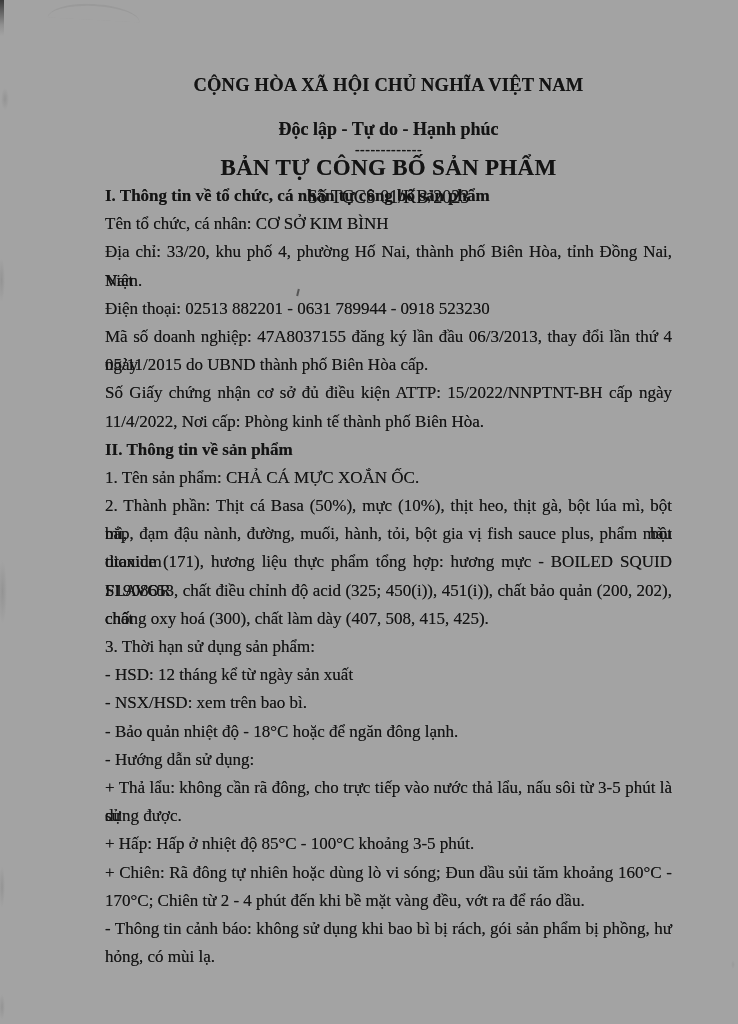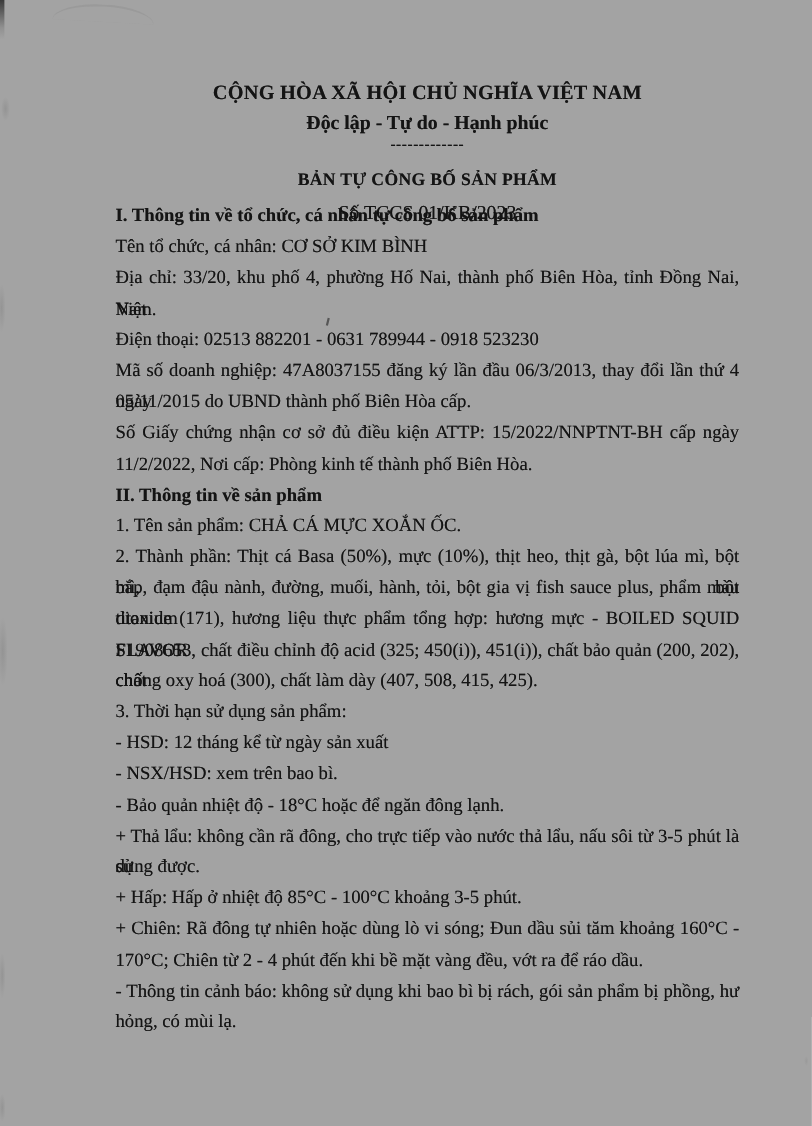--- a/index.html
+++ b/index.html
@@ -16,23 +16,23 @@
 
   
   .doc-header {
     position: absolute;
     top: 74px;
     left: 105px;
     width: 567px;
     text-align: center;
   }
   .h-national { font-size: 18.5px; line-height: 22px; font-weight: bold; letter-spacing: 0.2px; }
-  .h-motto    { font-size: 18px;   line-height: 22px; font-weight: bold; margin-top: 4px; }
+  .h-motto    { font-size: 18px;   line-height: 22px; font-weight: bold; margin-top: 22px; }
   .h-divider  { font-size: 14px;   line-height: 12px; font-weight: bold; letter-spacing: 0.5px; margin-top: 4px; }
-  .h-title    { font-size: 16px; line-height: 24px; font-weight: bold; letter-spacing: 0.3px; margin-top: 14px; }
+  .h-title    { font-size: 23px; line-height: 24px; font-weight: bold; letter-spacing: 0.3px; margin-top: 0; }
   .h-number   { font-size: 18px;   line-height: 22px; margin-top: 6px; text-align: center; }
 
   
   .doc-body {
     position: absolute;
     top: 182px;
     left: 105px;
     width: 567px;
     font-size: 17px;
   }
@@ -80,32 +80,33 @@
 
   <div class="doc-body" id="doc-body">
       <div class="line bold">I. Thông tin về tổ chức, cá nhân tự công bố sản phẩm</div>
       <div class="line">Tên tổ chức, cá nhân: CƠ SỞ KIM BÌNH</div>
       <div class="line just">Địa chỉ: 33/20, khu phố 4, phường Hố Nai, thành phố Biên Hòa, tỉnh Đồng Nai, Việt</div>
       <div class="line">Nam.</div>
       <div class="line">Điện thoại: 02513 882201 - 0631 789944 - 0918 523230</div>
       <div class="line just">Mã số doanh nghiệp: 47A8037155 đăng ký lần đầu 06/3/2013, thay đổi lần thứ 4 ngày</div>
       <div class="line">05/11/2015 do UBND thành phố Biên Hòa cấp.</div>
       <div class="line just">Số Giấy chứng nhận cơ sở đủ điều kiện ATTP: 15/2022/NNPTNT-BH cấp ngày</div>
-      <div class="line">11/2/2022, Nơi cấp: Phòng kinh tế thành phố Biên Hòa.</div>
+      <div class="line">11/4/2022, Nơi cấp: Phòng kinh tế thành phố Biên Hòa.</div>
       <div class="line bold">II. Thông tin về sản phẩm</div>
       <div class="line">1. Tên sản phẩm: CHẢ CÁ MỰC XOẮN ỐC.</div>
       <div class="line just">2. Thành phần: Thịt cá Basa (50%), mực (10%), thịt heo, thịt gà, bột lúa mì, bột mì, bột</div>
       <div class="line just">bắp, đạm đậu nành, đường, muối, hành, tỏi, bột gia vị fish sauce plus, phẩm màu titanium</div>
       <div class="line just">dioxide (171), hương liệu thực phẩm tổng hợp: hương mực - BOILED SQUID FLAVOR</div>
       <div class="line just">S1908653, chất điều chỉnh độ acid (325; 450(i)), 451(i)), chất bảo quản (200, 202), chất</div>
       <div class="line">chống oxy hoá (300), chất làm dày (407, 508, 415, 425).</div>
       <div class="line">3. Thời hạn sử dụng sản phẩm:</div>
       <div class="line">- HSD: 12 tháng kể từ ngày sản xuất</div>
       <div class="line">- NSX/HSD: xem trên bao bì.</div>
       <div class="line">- Bảo quản nhiệt độ - 18°C hoặc để ngăn đông lạnh.</div>
+      <div class="line">- Hướng dẫn sử dụng:</div>
       <div class="line just">+ Thả lẩu: không cần rã đông, cho trực tiếp vào nước thả lẩu, nấu sôi từ 3-5 phút là sử</div>
       <div class="line">dụng được.</div>
       <div class="line">+ Hấp: Hấp ở nhiệt độ 85°C - 100°C khoảng 3-5 phút.</div>
       <div class="line just">+ Chiên: Rã đông tự nhiên hoặc dùng lò vi sóng; Đun dầu sủi tăm khoảng 160°C -</div>
       <div class="line">170°C; Chiên từ 2 - 4 phút đến khi bề mặt vàng đều, vớt ra để ráo dầu.</div>
       <div class="line just">- Thông tin cảnh báo: không sử dụng khi bao bì bị rách, gói sản phẩm bị phồng, hư</div>
       <div class="line">hỏng, có mùi lạ.</div>
     </div>
 
   <div class="art art-corner"></div>

